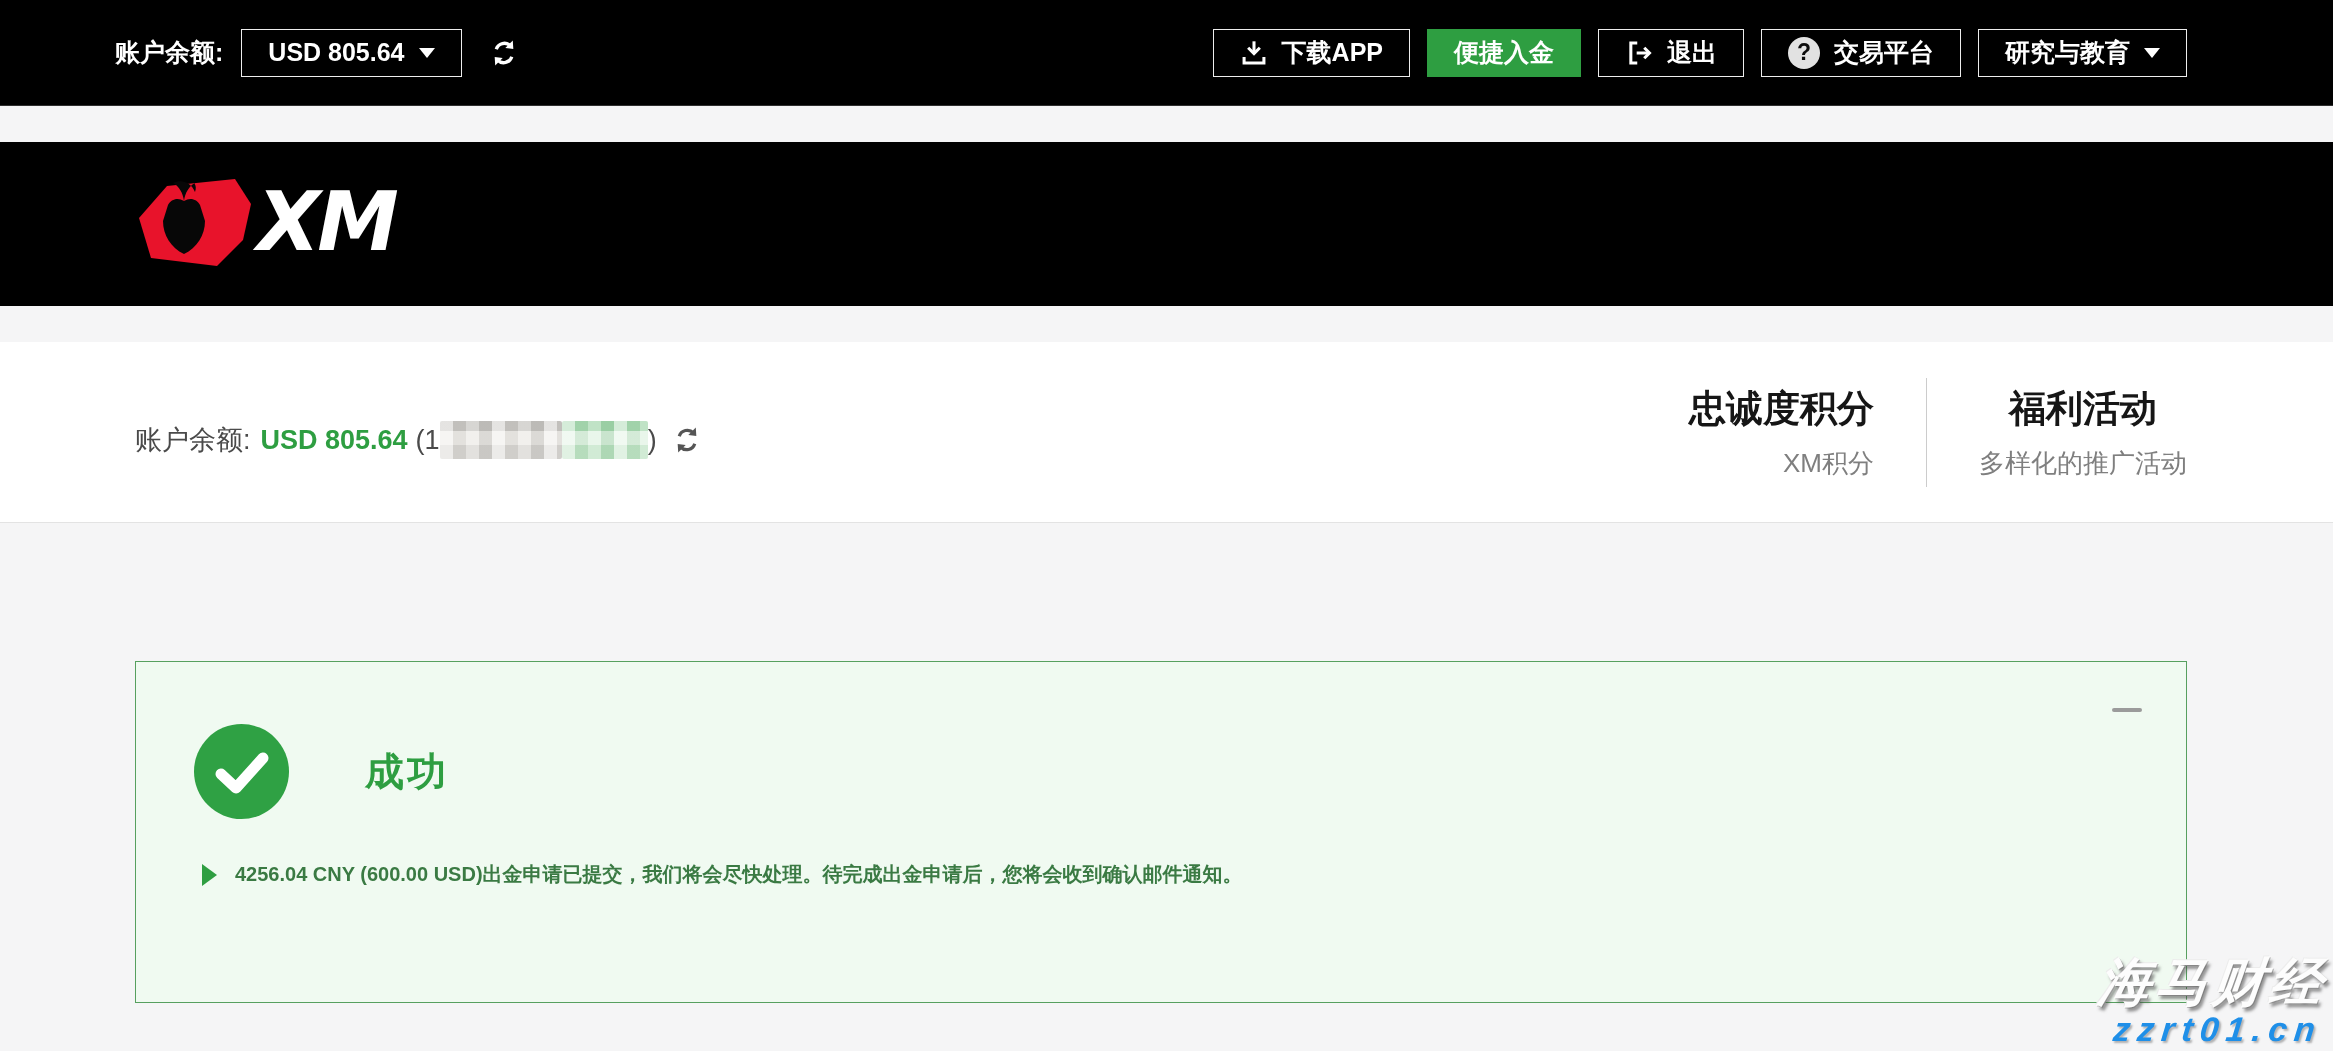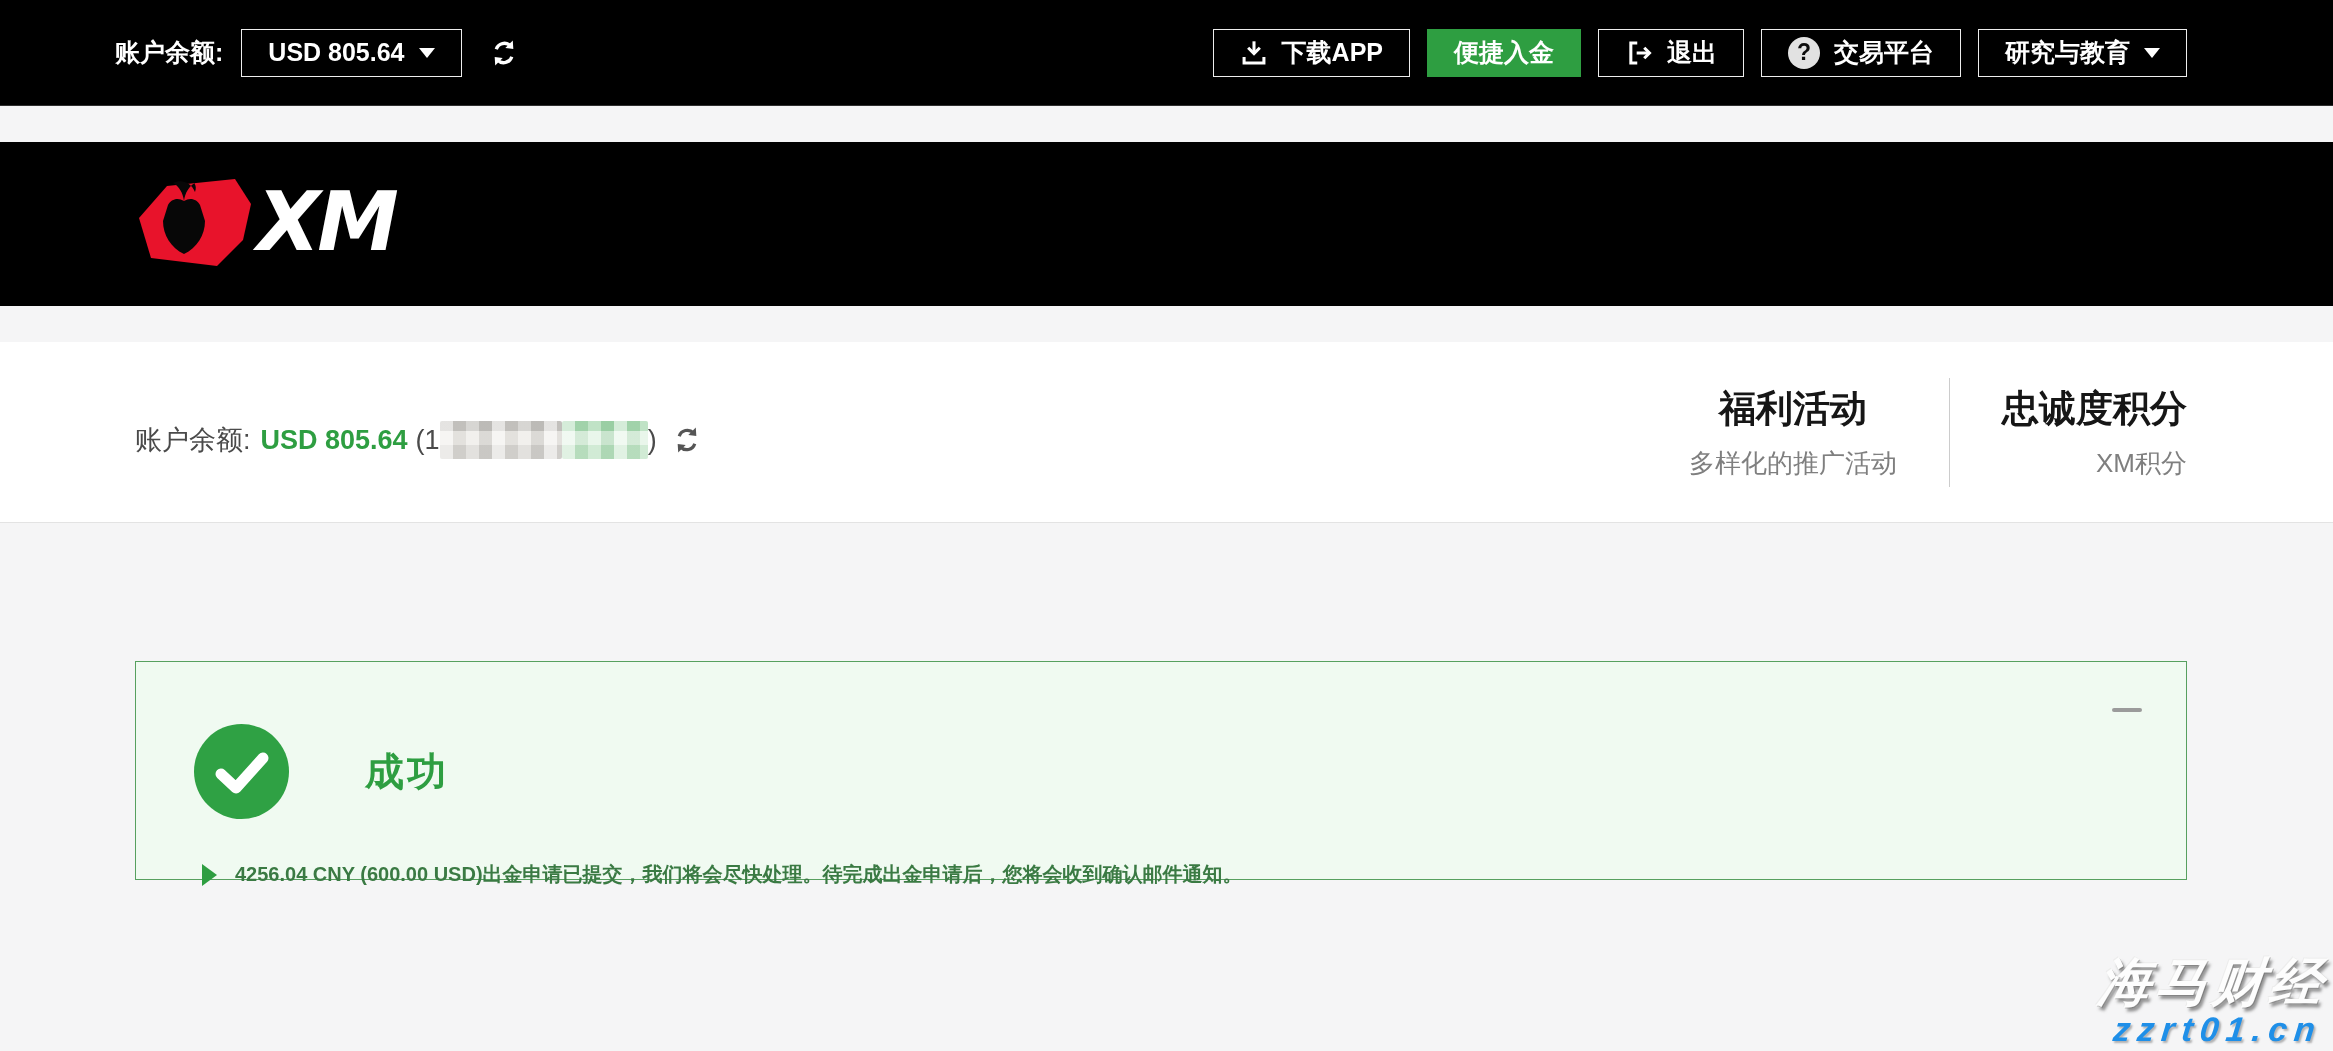--- a/index.html
+++ b/index.html
@@ -98,21 +98,21 @@
   .widget-sub{margin-top:12px;font-size:26px;color:#7f7f7f;}
   .badge-count{
     display:inline-flex;align-items:center;justify-content:center;
     width:34px;height:34px;background:var(--green);color:#fff;
     font-size:25px;font-weight:700;border-radius:3px;
   }
 
   
   .content{flex:1 1 auto;position:relative;}
   .alert-success{
-    position:relative;margin:102px 146px 0 135px;height:219px;
+    position:relative;margin:102px 146px 0 135px;height:342px;
     background:var(--alert-bg);border:1px solid var(--alert-border);
     padding:46px 50px 0 58px;
   }
   .collapse-dash{
     position:absolute;top:46px;right:44px;width:30px;height:4px;
     background:#9b9b9b;border-radius:2px;cursor:pointer;
   }
   .alert-head{display:flex;align-items:center;margin-top:16px;}
   .alert-title{font-size:39px;font-weight:700;color:var(--green);letter-spacing:3px;margin-left:76px;}
   .alert-msg{display:flex;align-items:center;margin-top:42px;}
@@ -214,27 +214,27 @@
             <path d="M6.2 9.2a6.3 6.3 0 0 1 10.6-2.5" fill="none" stroke="#555" stroke-width="2.4"></path>
             <polygon points="18.6,2.6 19,9 13,8.2" fill="#555"></polygon>
             <path d="M17.8 14.8a6.3 6.3 0 0 1-10.6 2.5" fill="none" stroke="#555" stroke-width="2.4"></path>
             <polygon points="5.4,21.4 5,15 11,15.8" fill="#555"></polygon>
           </svg>
         </span>
       </div>
     </div>
 
     <div class="welcome-right">
+      <div class="widget loyalty">
+        <div class="widget-title">忠诚度积分</div>
+        <div class="widget-sub">XM积分</div>
+      </div>
       <div class="widget">
         <div class="widget-title">福利活动</div>
         <div class="widget-sub">多样化的推广活动</div>
-      </div>
-      <div class="widget loyalty">
-        <div class="widget-title">忠诚度积分</div>
-        <div class="widget-sub">XM积分</div>
       </div>
     </div>
   </section>
 
   <main class="content">
     <div class="alert-success">
       <span class="collapse-dash"></span>
       <div class="alert-head">
         <svg width="95" height="95" viewBox="0 0 95 95">
           <circle cx="47.5" cy="47.5" r="47.5" fill="#2fa144"></circle>

